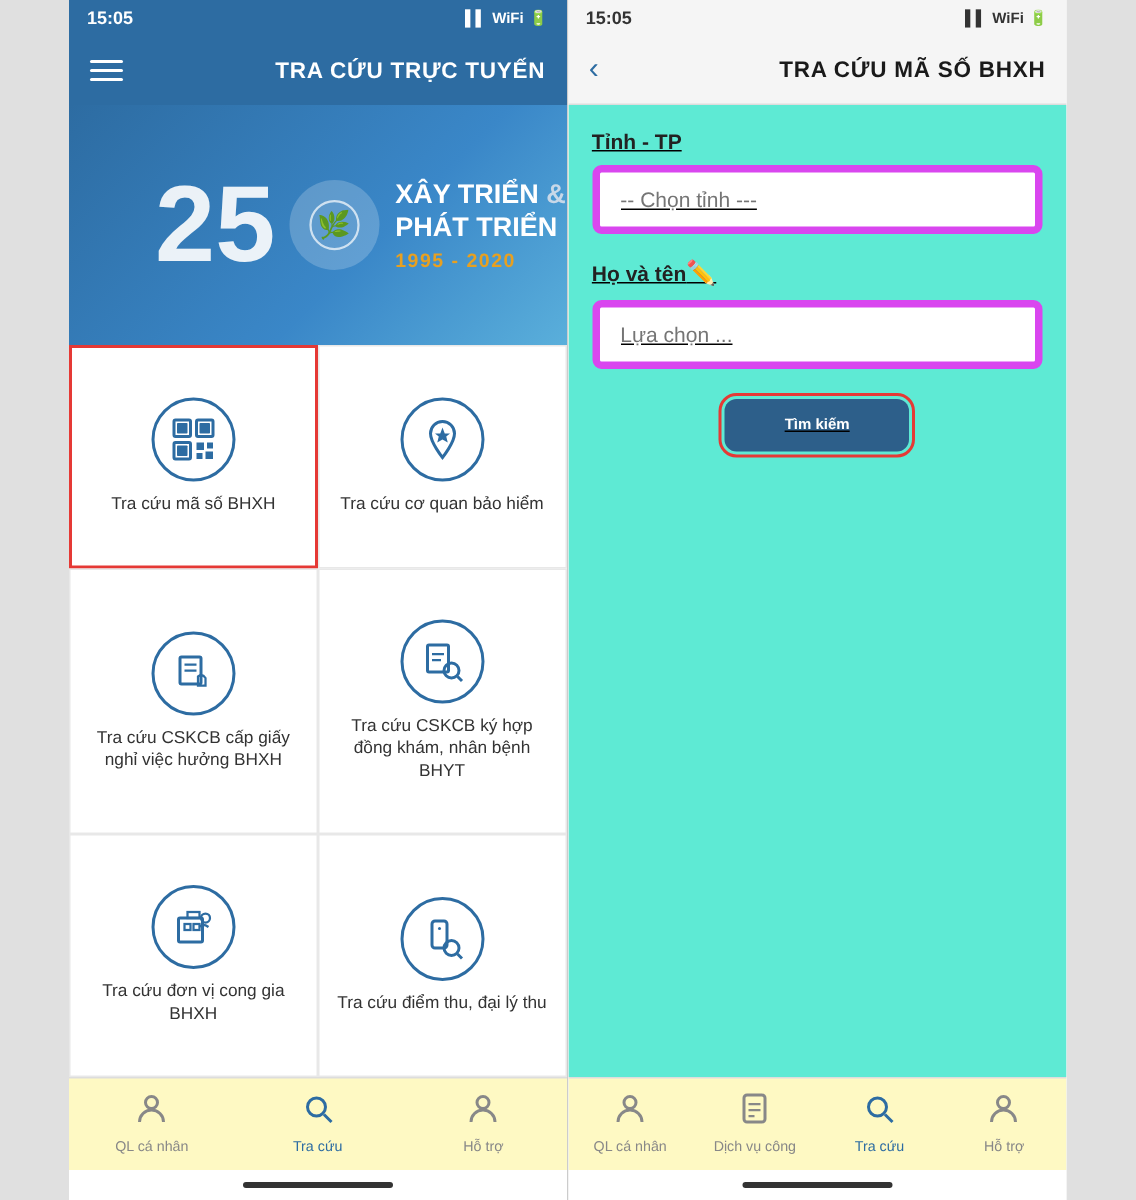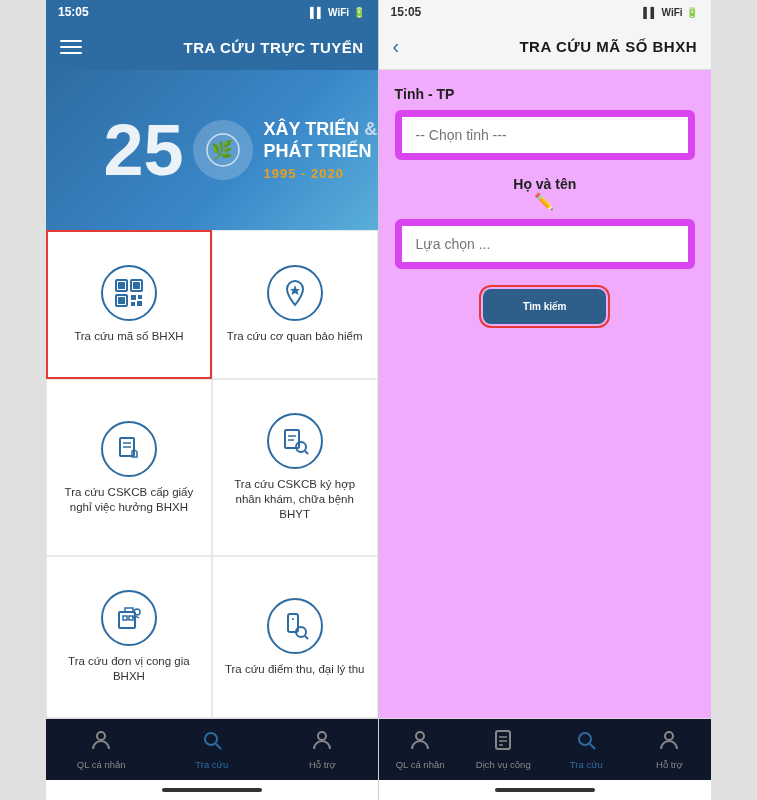--- a/index.html
+++ b/index.html
@@ -187,21 +187,21 @@
       font-size: 11.5px;
       color: #333;
       text-align: center;
       line-height: 1.3;
     }
 
     
     .tab-bar {
       display: flex;
       border-top: 1px solid #ddd;
-      background: #0f172a;
+      background: #fef9c3;
       height: 62px;
     }
     .tab-item {
       flex: 1;
       display: flex;
       flex-direction: column;
       align-items: center;
       justify-content: center;
       cursor: pointer;
       gap: 3px;
@@ -223,46 +223,46 @@
       color: #2d6ca2;
     }
 
     
     .form-container {
       flex: 1;
       padding: 16px;
       display: flex;
       flex-direction: column;
       gap: 16px;
-      background: #f0abfc;
+      background: #5eead4;
+      text-decoration: underline;
     }
     .form-section {
       display: flex;
       flex-direction: column;
       gap: 8px;
     }
     .form-label {
       font-size: 14px;
       font-weight: 600;
       color: #222;
     }
     .form-input {
-      border: 7px solid #d946ef;
+      border: 5px solid #d946ef;
       border-radius: 6px;
       padding: 10px 14px;
       font-size: 14px;
       color: #aaa;
       background: white;
       width: 100%;
     }
     .form-label-row {
       display: flex;
       align-items: center;
       justify-content: flex-start;
-      flex-direction: column;
     }
     .edit-icon {
       color: #2d6ca2;
       font-size: 16px;
     }
     .search-btn {
       background: #2d5f8a;
       color: white;
       border: none;
       border-radius: 8px;
@@ -378,21 +378,21 @@
       <div class="menu-item">
         <div class="menu-icon-circle">
           <svg width="28" height="28" viewBox="0 0 28 28" fill="none">
             <rect x="4" y="3" width="14" height="18" rx="1" stroke="#2d6ca2" stroke-width="2" fill="none"></rect>
             <circle cx="20" cy="20" r="5" stroke="#2d6ca2" stroke-width="2" fill="none"></circle>
             <line x1="24" y1="24" x2="27" y2="27" stroke="#2d6ca2" stroke-width="2"></line>
             <line x1="7" y1="9" x2="15" y2="9" stroke="#2d6ca2" stroke-width="1.5"></line>
             <line x1="7" y1="13" x2="13" y2="13" stroke="#2d6ca2" stroke-width="1.5"></line>
           </svg>
         </div>
-        <div class="menu-label">Tra cứu CSKCB ký hợp nhân khám, chữa bệnh BHYT</div>
+        <div class="menu-label">Tra cứu CSKCB ký hợp đồng khám, nhân bệnh BHYT</div>
       </div>
 
       <div class="menu-item">
         <div class="menu-icon-circle">
           <svg width="28" height="28" viewBox="0 0 28 28" fill="none">
             <rect x="4" y="8" width="16" height="16" rx="1" stroke="#2d6ca2" stroke-width="2" fill="none"></rect>
             <rect x="8" y="12" width="4" height="4" stroke="#2d6ca2" stroke-width="1.5" fill="none"></rect>
             <rect x="14" y="12" width="4" height="4" stroke="#2d6ca2" stroke-width="1.5" fill="none"></rect>
             <circle cx="22" cy="8" r="3" stroke="#2d6ca2" stroke-width="1.5" fill="none"></circle>
             <path d="M18 14 Q20 11 24 14" stroke="#2d6ca2" stroke-width="1.5" fill="none"></path>

